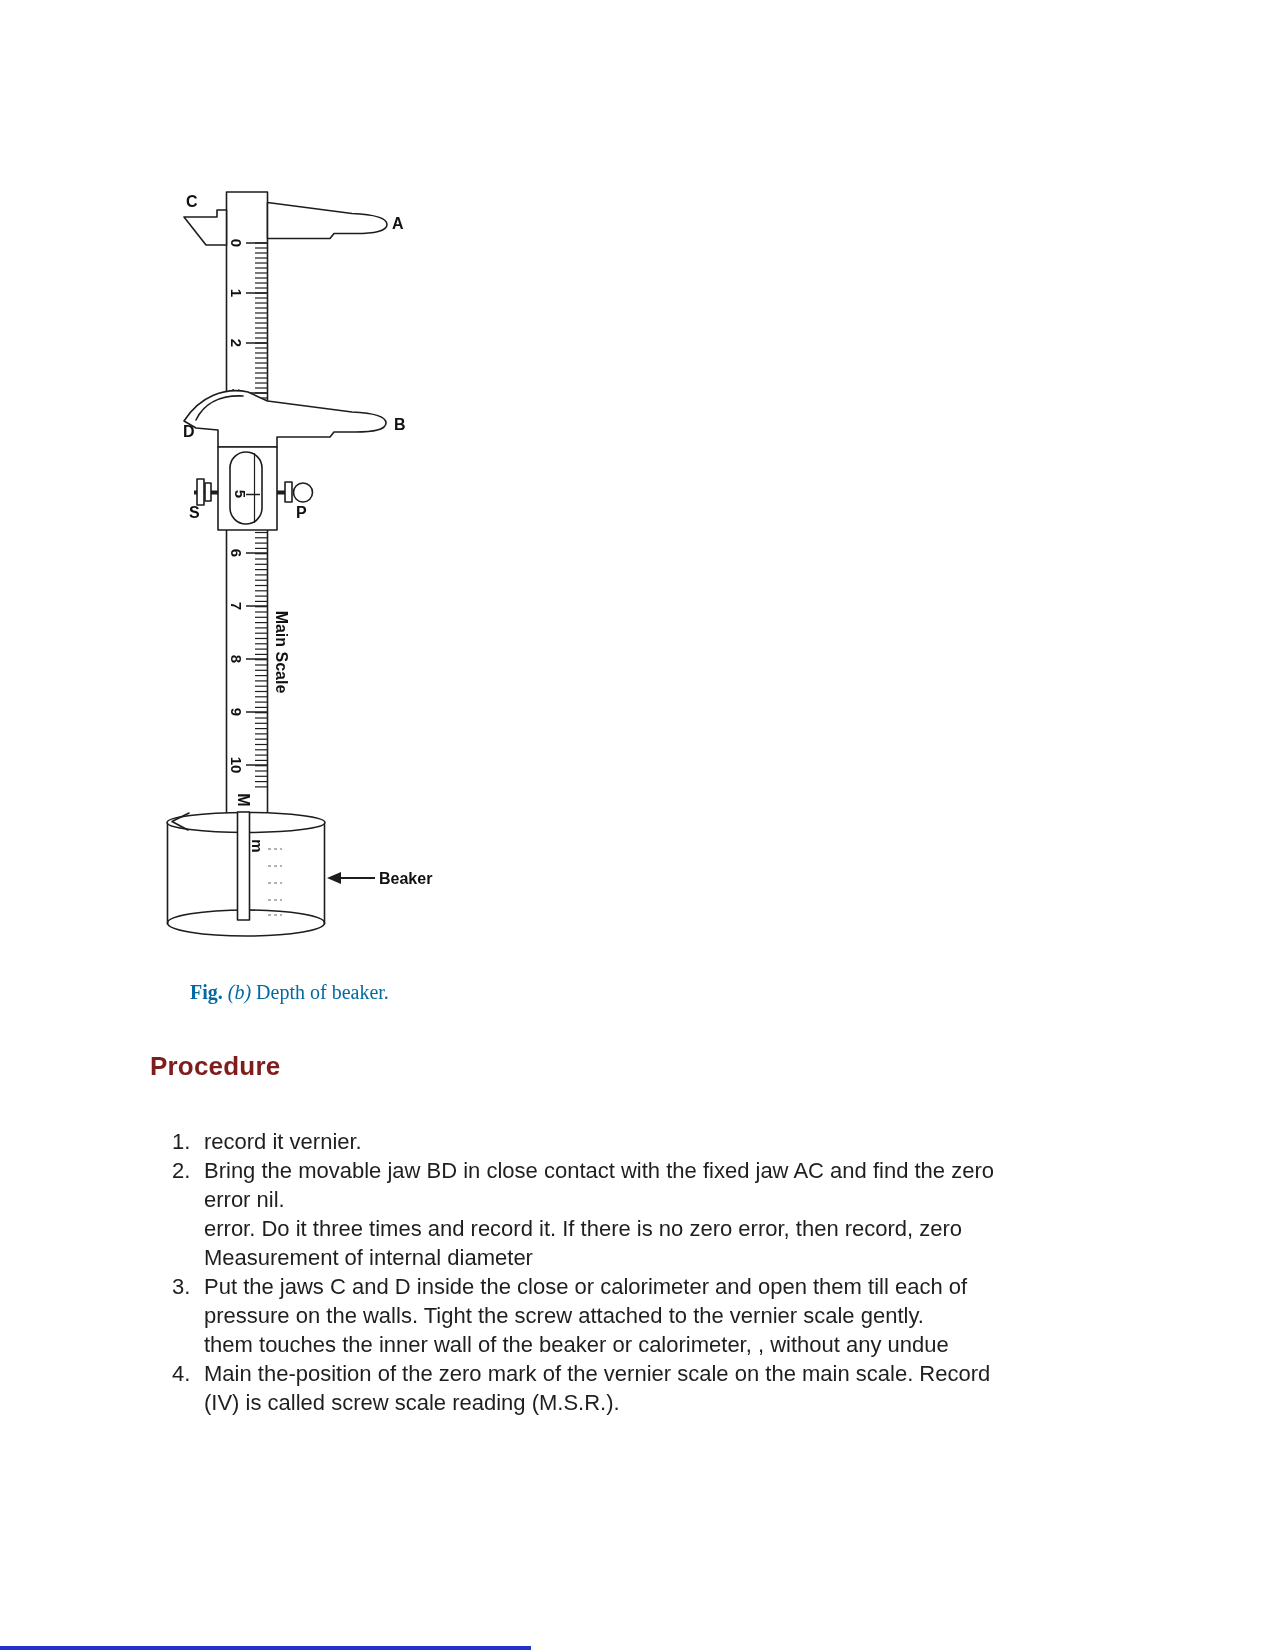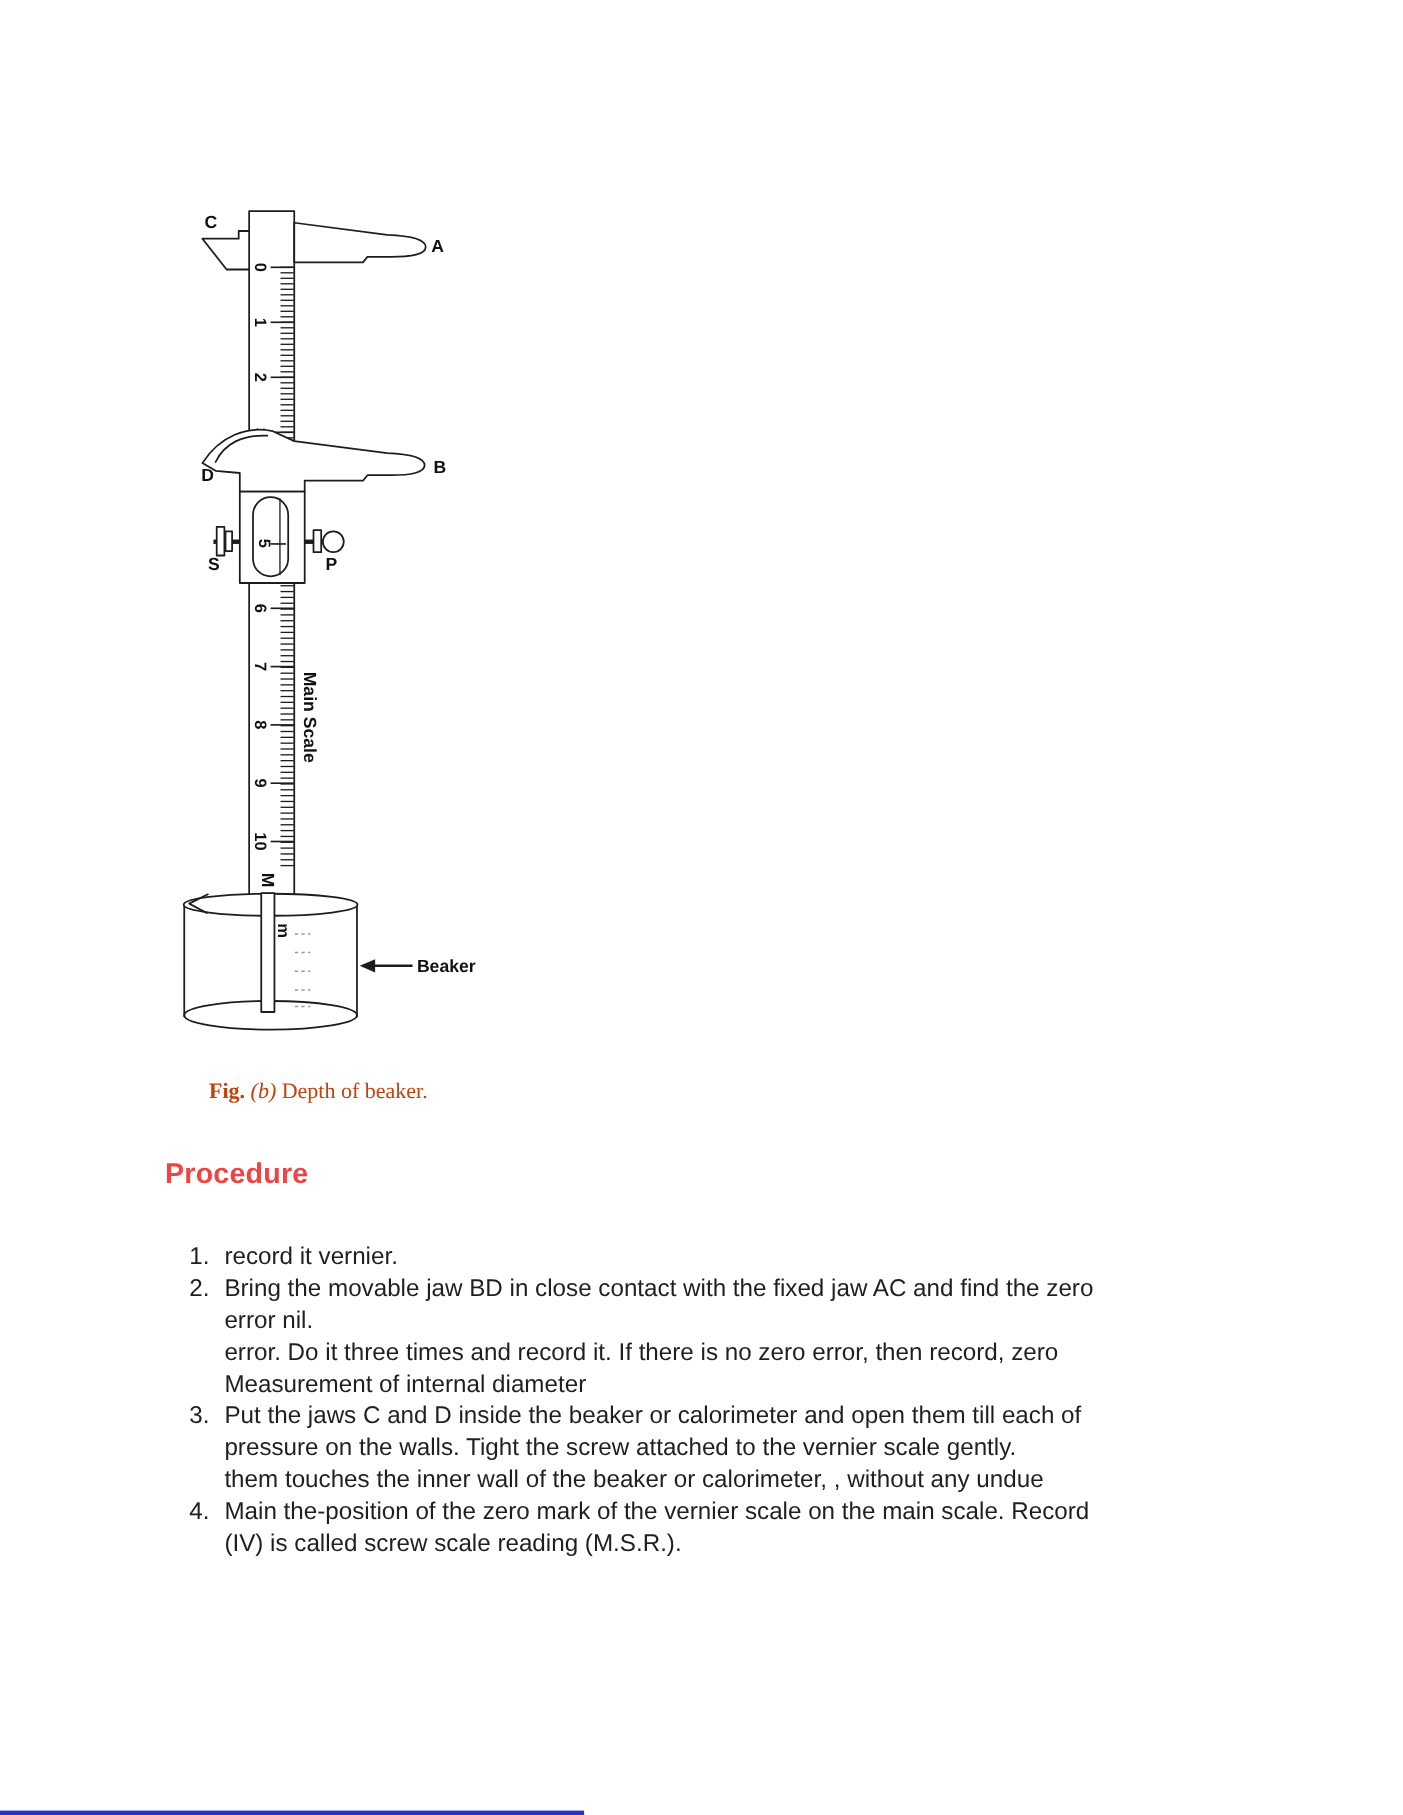--- a/index.html
+++ b/index.html
@@ -17,21 +17,21 @@
   .fig-label{font:700 16px "Liberation Sans",sans-serif;fill:#111}
   .fig-label-sm{font:700 15px "Liberation Sans",sans-serif;fill:#111}
   .num{font:700 15px "Liberation Sans",sans-serif;fill:#111;text-anchor:middle;dominant-baseline:central}
   .rot{text-anchor:middle;dominant-baseline:central}
   .tick{stroke:#1d1d1d;stroke-width:1.2}
   .numline{stroke:#1d1d1d;stroke-width:1.5}
   .lvl{stroke:#9a9a9a;stroke-width:1.4;stroke-dasharray:3 3}
 
   
   .caption{position:absolute;left:190px;top:981px;font-family:"Liberation Serif",serif;
-           font-size:20px;color:#c2410c;white-space:nowrap}
+           font-size:20px;color:#0369a1;white-space:nowrap}
   .caption .bold{font-weight:700}
   .caption .it{font-style:italic}
   .caption span{margin-right:5px}
 
   
   .heading{position:absolute;left:150px;top:1051px;font-size:26px;font-weight:700;
            letter-spacing:.2px}
 
   
   .proc{position:absolute;left:172px;top:1127px;width:980px;font-size:22px;line-height:29px}
@@ -203,42 +203,42 @@
     <text class="fig-label rot" x="281" y="652" transform="rotate(90 281 652)">Main Scale</text>
     <text class="fig-label rot" x="243" y="800" transform="rotate(90 243 800)">M</text>
     <text class="fig-label-sm rot" x="257" y="846" transform="rotate(90 257 846)">m</text>
     <text class="fig-label" x="379" y="884">Beaker</text>
   </svg>
 
   <div class="caption">
     <span class="bold">Fig.</span><span class="it">(b)</span><span>Depth of beaker.</span>
   </div>
 
-  <div class="heading" style="color: #ef4444;">Procedure</div>
+  <div class="heading" style="color: #7f1d1d;">Procedure</div>
 
   <div class="proc" id="proc-list">
       <div class="proc-item">
         <div class="proc-num">1.</div>
         <div>
           <div class="proc-line">record it vernier.</div>
         </div>
       </div>
       <div class="proc-item">
         <div class="proc-num">2.</div>
         <div>
           <div class="proc-line">Bring the movable jaw BD in close contact with the fixed jaw AC and find the zero</div>
           <div class="proc-line">error nil.</div>
           <div class="proc-line">error. Do it three times and record it. If there is no zero error, then record, zero</div>
           <div class="proc-line">Measurement of internal diameter</div>
         </div>
       </div>
       <div class="proc-item">
         <div class="proc-num">3.</div>
         <div>
-          <div class="proc-line">Put the jaws C and D inside the beaker or calorimeter and open them till each of</div>
+          <div class="proc-line">Put the jaws C and D inside the close or calorimeter and open them till each of</div>
           <div class="proc-line">pressure on the walls. Tight the screw attached to the vernier scale gently.</div>
           <div class="proc-line">them touches the inner wall of the beaker or calorimeter, , without any undue</div>
         </div>
       </div>
       <div class="proc-item">
         <div class="proc-num">4.</div>
         <div>
           <div class="proc-line">Main the-position of the zero mark of the vernier scale on the main scale. Record</div>
           <div class="proc-line">(IV) is called screw scale reading (M.S.R.).</div>
         </div>

